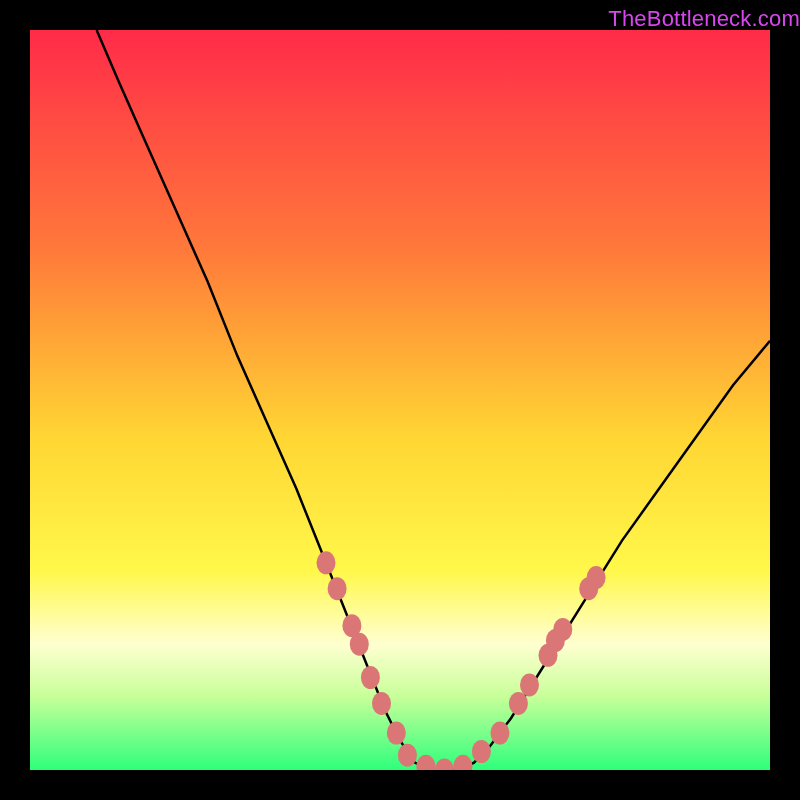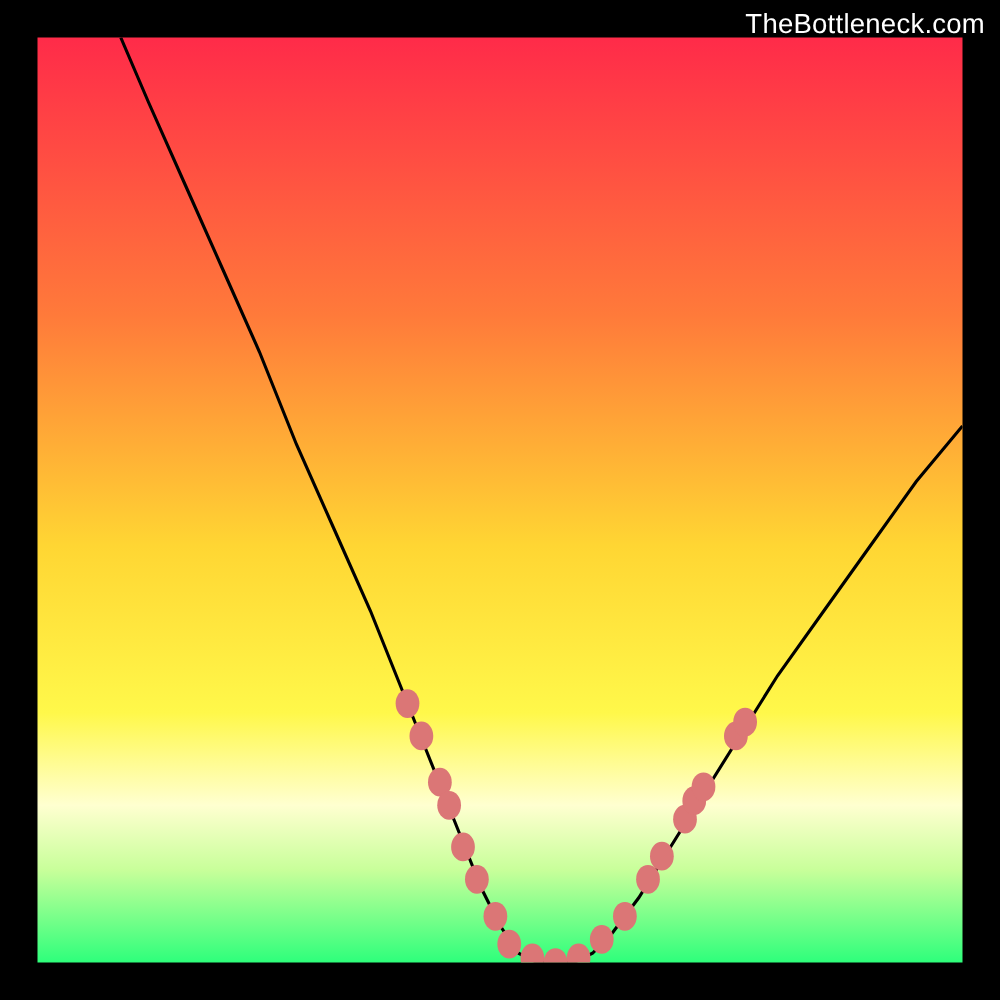--- a/index.html
+++ b/index.html
@@ -12,22 +12,22 @@
     font-family: Arial, Helvetica, sans-serif;
   }
   .stage {
     position: relative;
     width: 800px;
     height: 800px;
   }
   .watermark {
     position: absolute;
     top: 6px;
-    right: 12px;
-    color: #ffffff;
+    right: 0;
+    color: #d946ef;
     font-size: 22px;
     font-weight: 500;
     z-index: 10;
     letter-spacing: 0.2px;
   }
   svg {
     display: block;
   }
 </style>
 </head>

